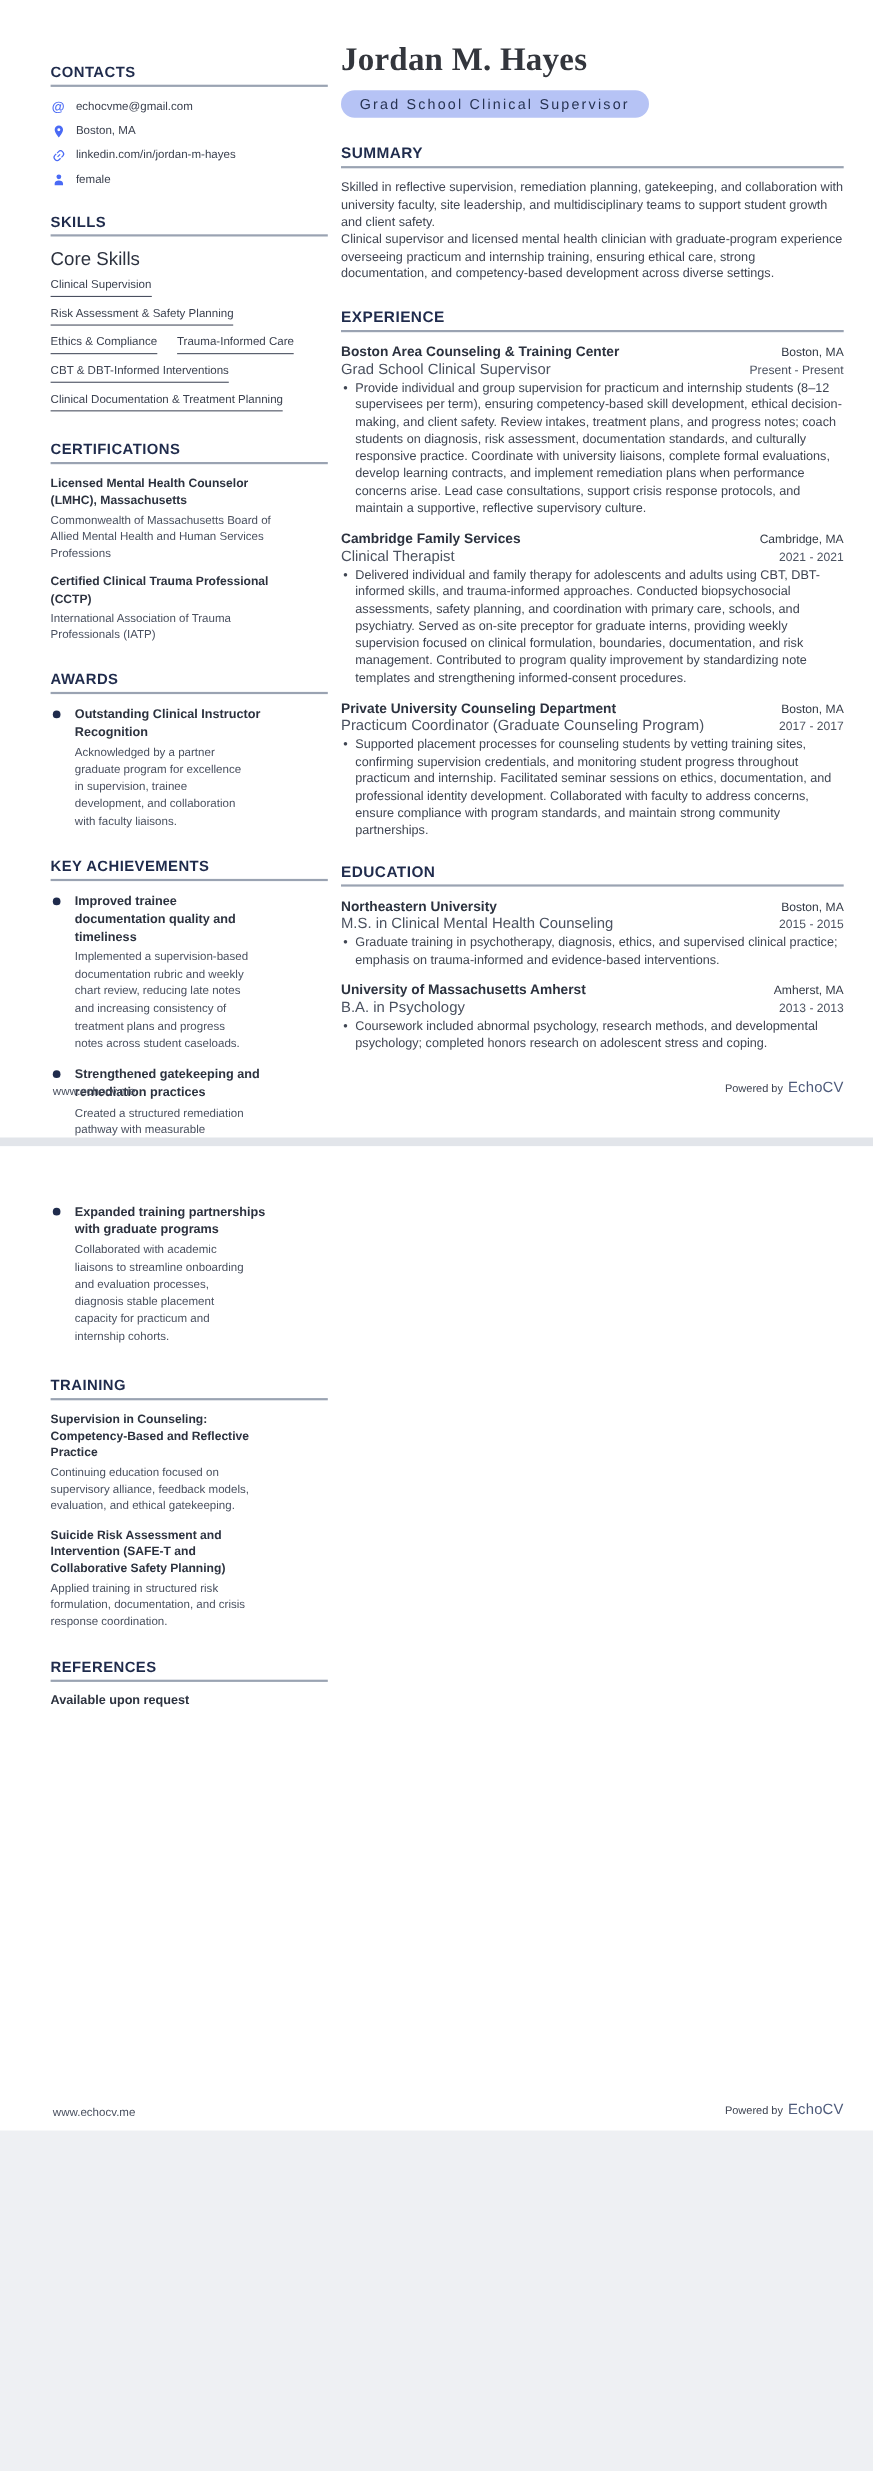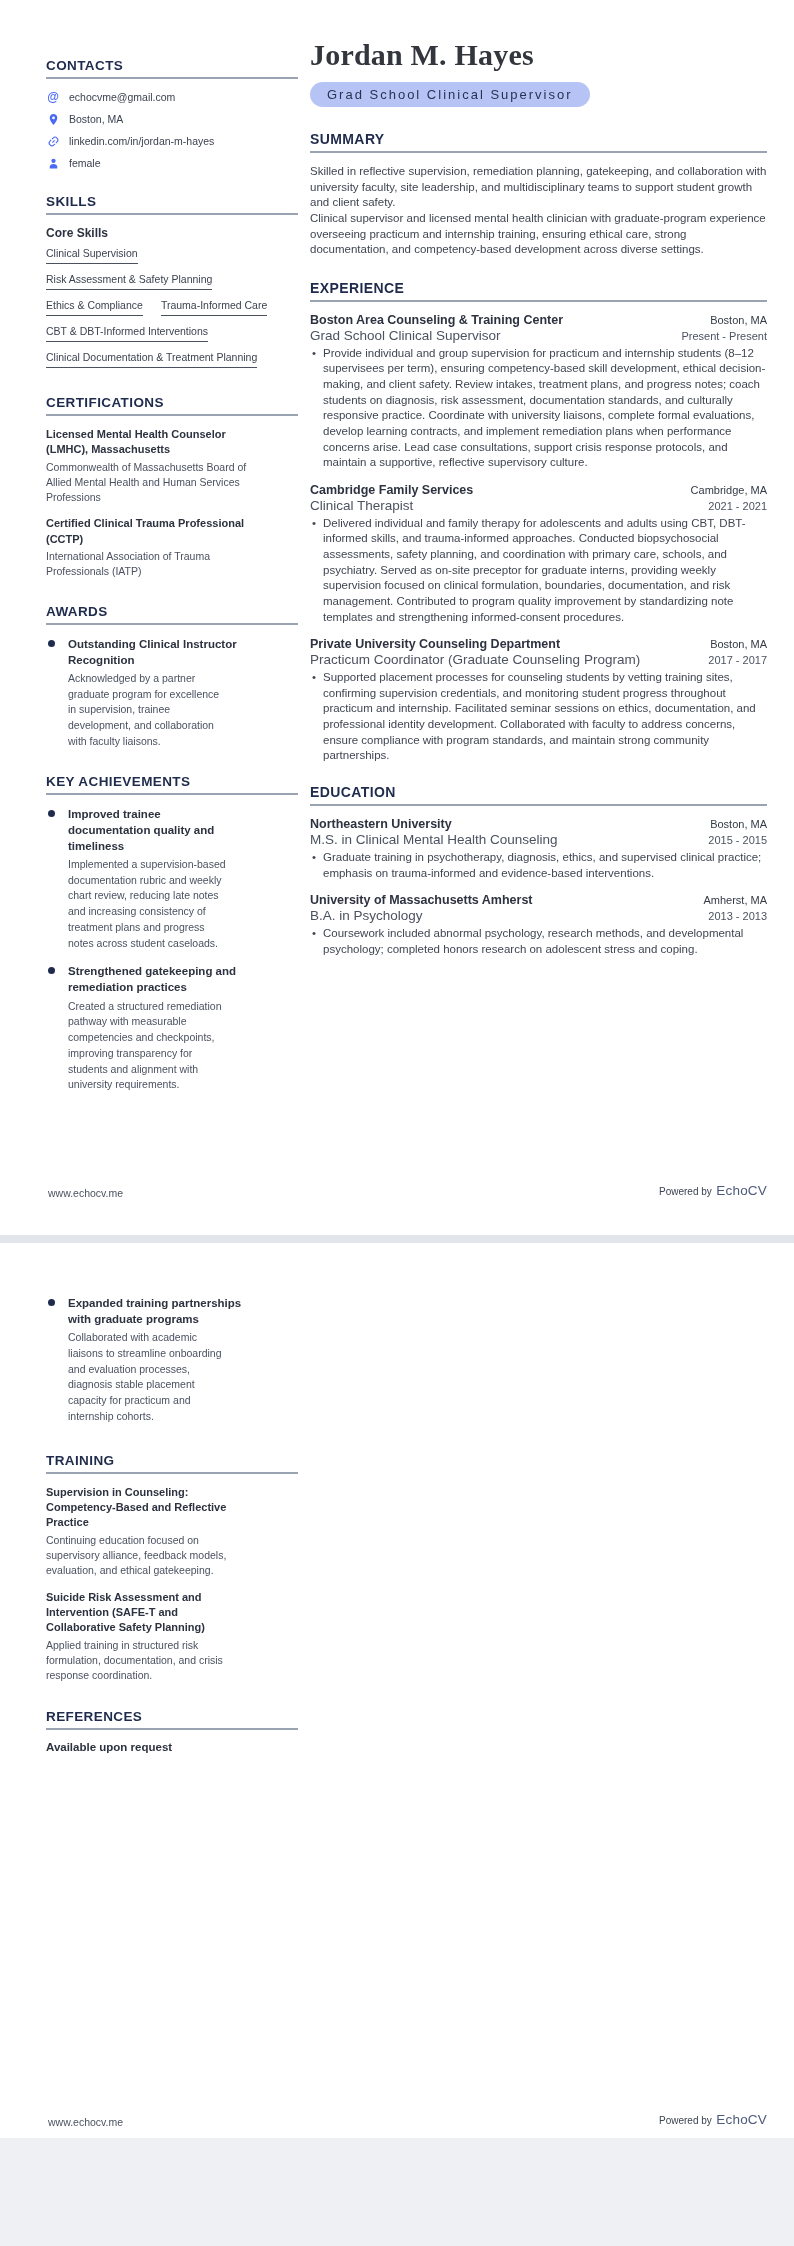--- a/index.html
+++ b/index.html
@@ -3,21 +3,21 @@
 <meta charset="utf-8">
 <style>
   * { box-sizing: border-box; margin: 0; padding: 0; }
   body {
     font-family: "Liberation Sans", "DejaVu Sans", sans-serif;
     background: #eef0f3;
     width: 794px;
     color: #3f4552;
   }
   .page { position: relative; width: 794px; background: #ffffff; overflow: hidden; }
-  .page-1 { height: 1235px; }
+  .page-1 { height: 1034px; }
   .page-gap { height: 8px; background: #e2e5ea; }
   .page-2 { height: 895px; }
   .cols { display: flex; padding: 0 27px 0 46px; }
   .left-col { width: 252px; flex: none; }
   .right-col { flex: 1; padding-left: 12px; min-width: 0; }
   .p1 .left-col { padding-top: 58px; }
   .p1 .right-col { padding-top: 38px; }
   .p2 .left-col { padding-top: 52px; }
 
   
@@ -30,21 +30,21 @@
   .sec-rule { height: 2px; background: #9aa3b2; margin-bottom: 11px; }
 
   
   .contact-row { display: flex; align-items: center; gap: 9px; margin-bottom: 8px; }
   .contact-row .ic { width: 14px; height: 14px; flex: none; display: flex; align-items: center; justify-content: center; color: #4a6af5; }
   .contact-row .ic svg { width: 13px; height: 13px; fill: #4a6af5; }
   .contact-row .at-glyph { font-size: 12px; font-weight: 700; color: #4a6af5; line-height: 1; }
   .contact-text { font-size: 10.5px; color: #3c4250; white-space: nowrap; }
 
   
-  .skill-group { font-size: 12px; font-weight: 700; color: #2c323f; margin-bottom: 7px; }
+  .skill-group { font-size: 17px; font-weight: 400; color: #2c323f; margin-bottom: 7px; }
   .skill-row { display: flex; gap: 18px; margin-bottom: 9px; flex-wrap: nowrap; }
   .skill {
     font-size: 10.5px; color: #3c4250; white-space: nowrap;
     padding-bottom: 4px; border-bottom: 1px solid #4a5060; display: inline-block;
   }
 
   
   .cred { margin-bottom: 11px; max-width: 212px; }
   .cred-title { font-size: 11px; font-weight: 700; color: #2c323f; line-height: 1.4; margin-bottom: 2px; }
   .cred-org { font-size: 10.5px; color: #4a5160; line-height: 1.45; }

